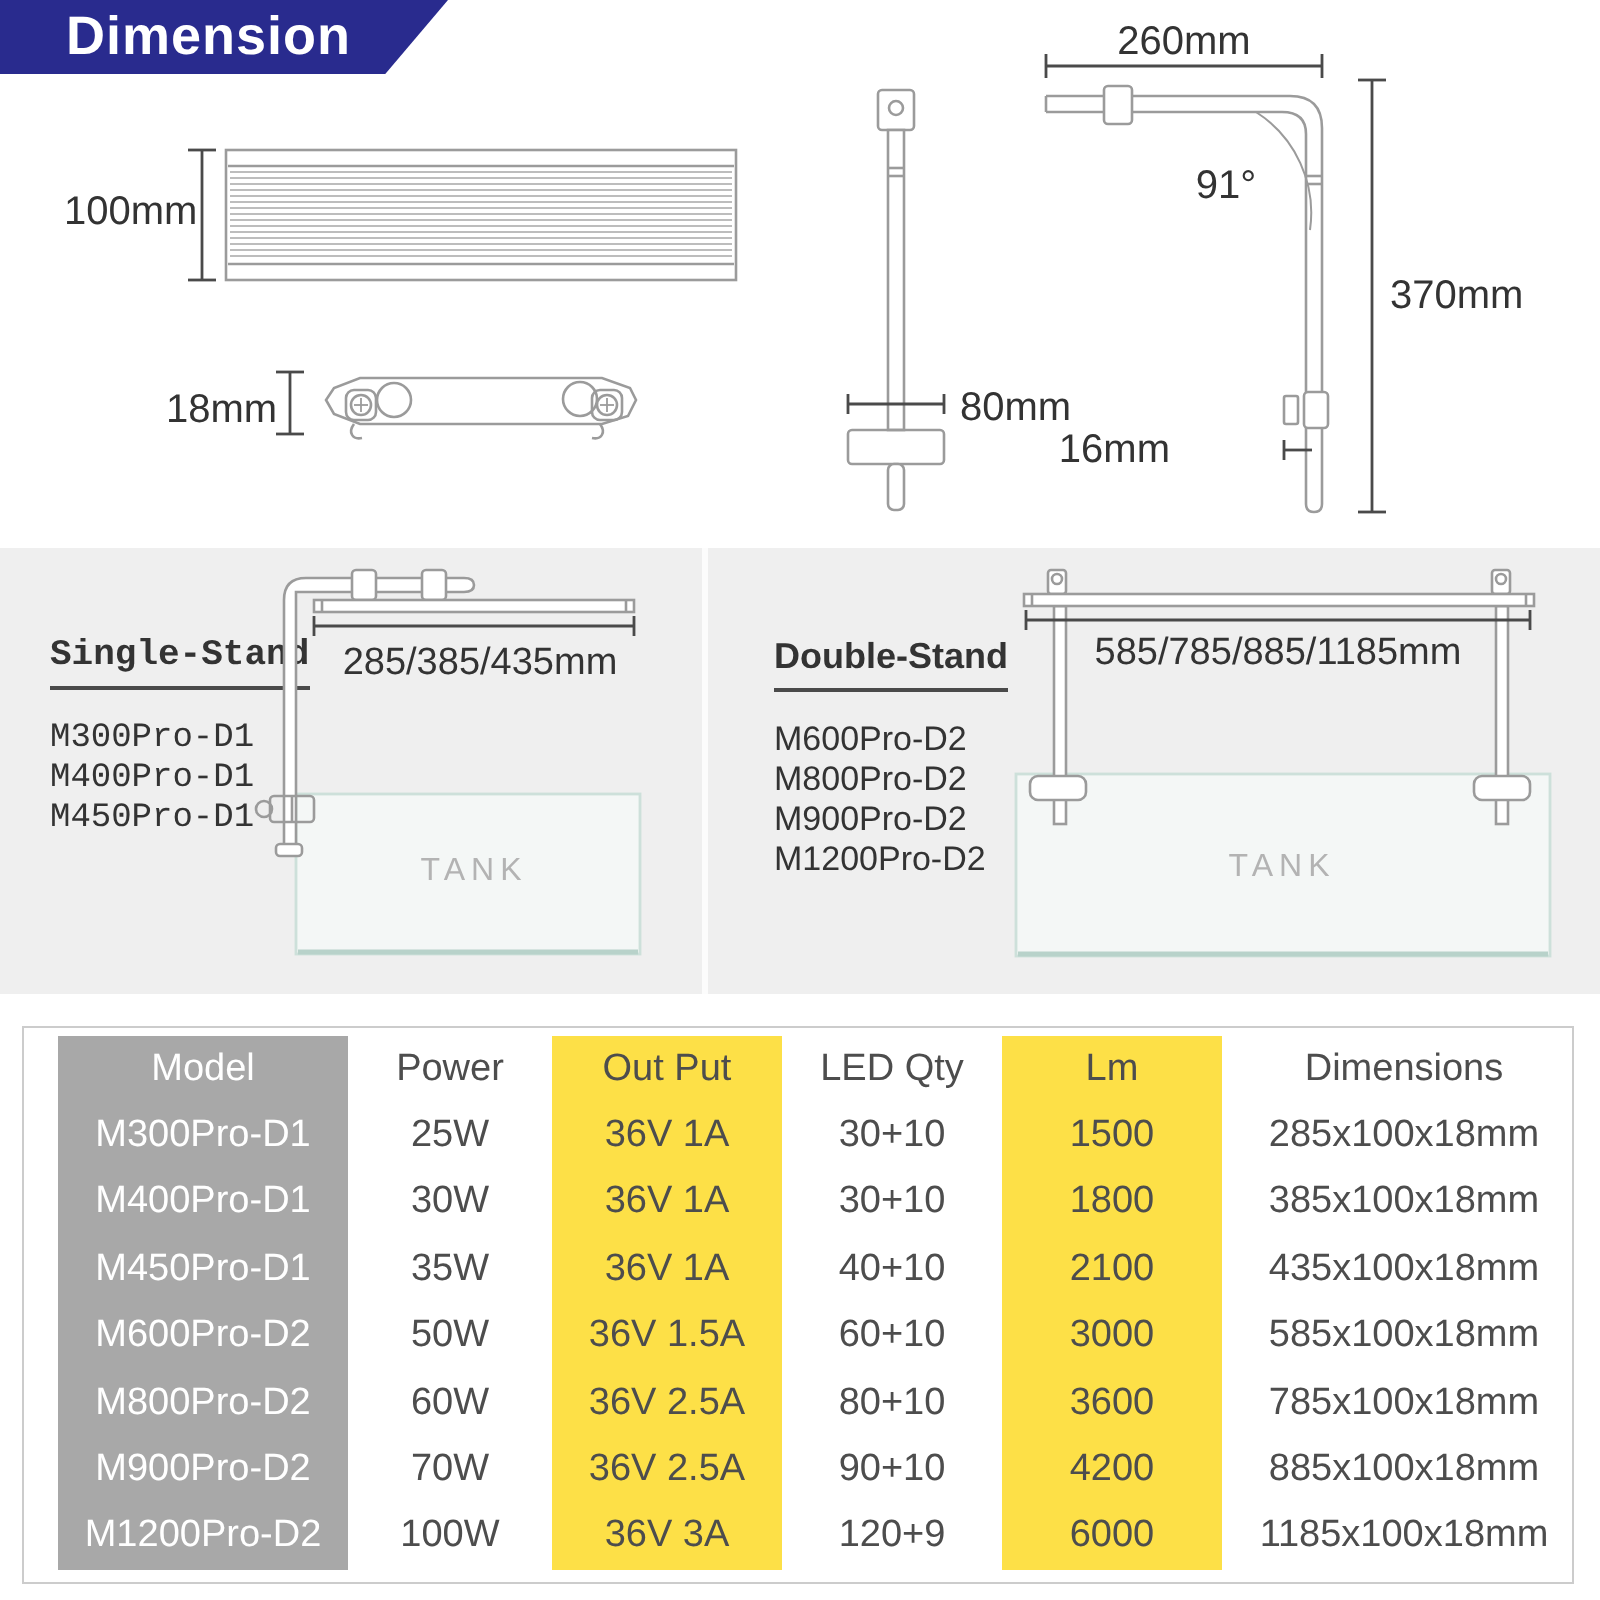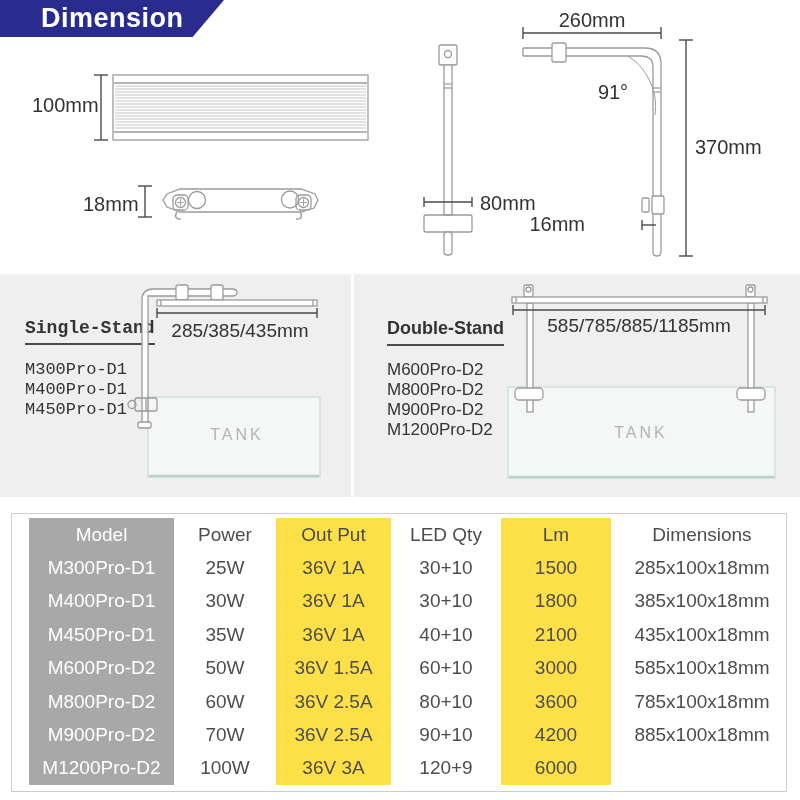--- a/index.html
+++ b/index.html
@@ -3,21 +3,21 @@
 <meta charset="utf-8">
 <style>
   html,body{margin:0;padding:0;}
   body{width:800px;height:800px;position:relative;background:#ffffff;
        font-family:"Liberation Sans",sans-serif;overflow:hidden;}
   .page{position:absolute;left:0;top:0;width:800px;height:800px;background:#fff;}
 
   
   .banner{position:absolute;left:0;top:0;width:224px;height:37px;background:#292b8e;
           clip-path:polygon(0 0,100% 0,86% 100%,0 100%);display:flex;align-items:center;}
-  .banner span{color:#ffffff;font-size:27px;font-weight:600;padding-left:33px;letter-spacing:.5px;margin-left:8px;}
+  .banner span{color:#ffffff;font-size:27px;font-weight:600;padding-left:33px;letter-spacing:.5px;}
 
   svg{position:absolute;display:block;}
   svg text{font-family:"Liberation Sans",sans-serif;fill:#333333;}
   .dimtext{font-size:20px;}
   .dimtext-s{font-size:19px;}
   .tanktext{font-size:16px;letter-spacing:3px;fill:#b3b3b3;}
 
   
   .mid-band{position:absolute;left:0;top:274px;width:800px;height:223px;background:#efefef;}
   .divider{position:absolute;left:351px;top:0;width:3px;height:223px;background:#fcfcfc;}
@@ -265,16 +265,17 @@
       <div class="cell c-stripe">36V 2.5A</div>
       <div class="cell">90+10</div>
       <div class="cell c-stripe">4200</div>
       <div class="cell">885x100x18mm</div>
 
       <div class="cell c-model">M1200Pro-D2</div>
       <div class="cell">100W</div>
       <div class="cell c-stripe">36V 3A</div>
       <div class="cell">120+9</div>
       <div class="cell c-stripe">6000</div>
+      <div class="cell">1185x100x18mm</div>
     </div>
   </div>
 
 </div>
 
 </body></html>

